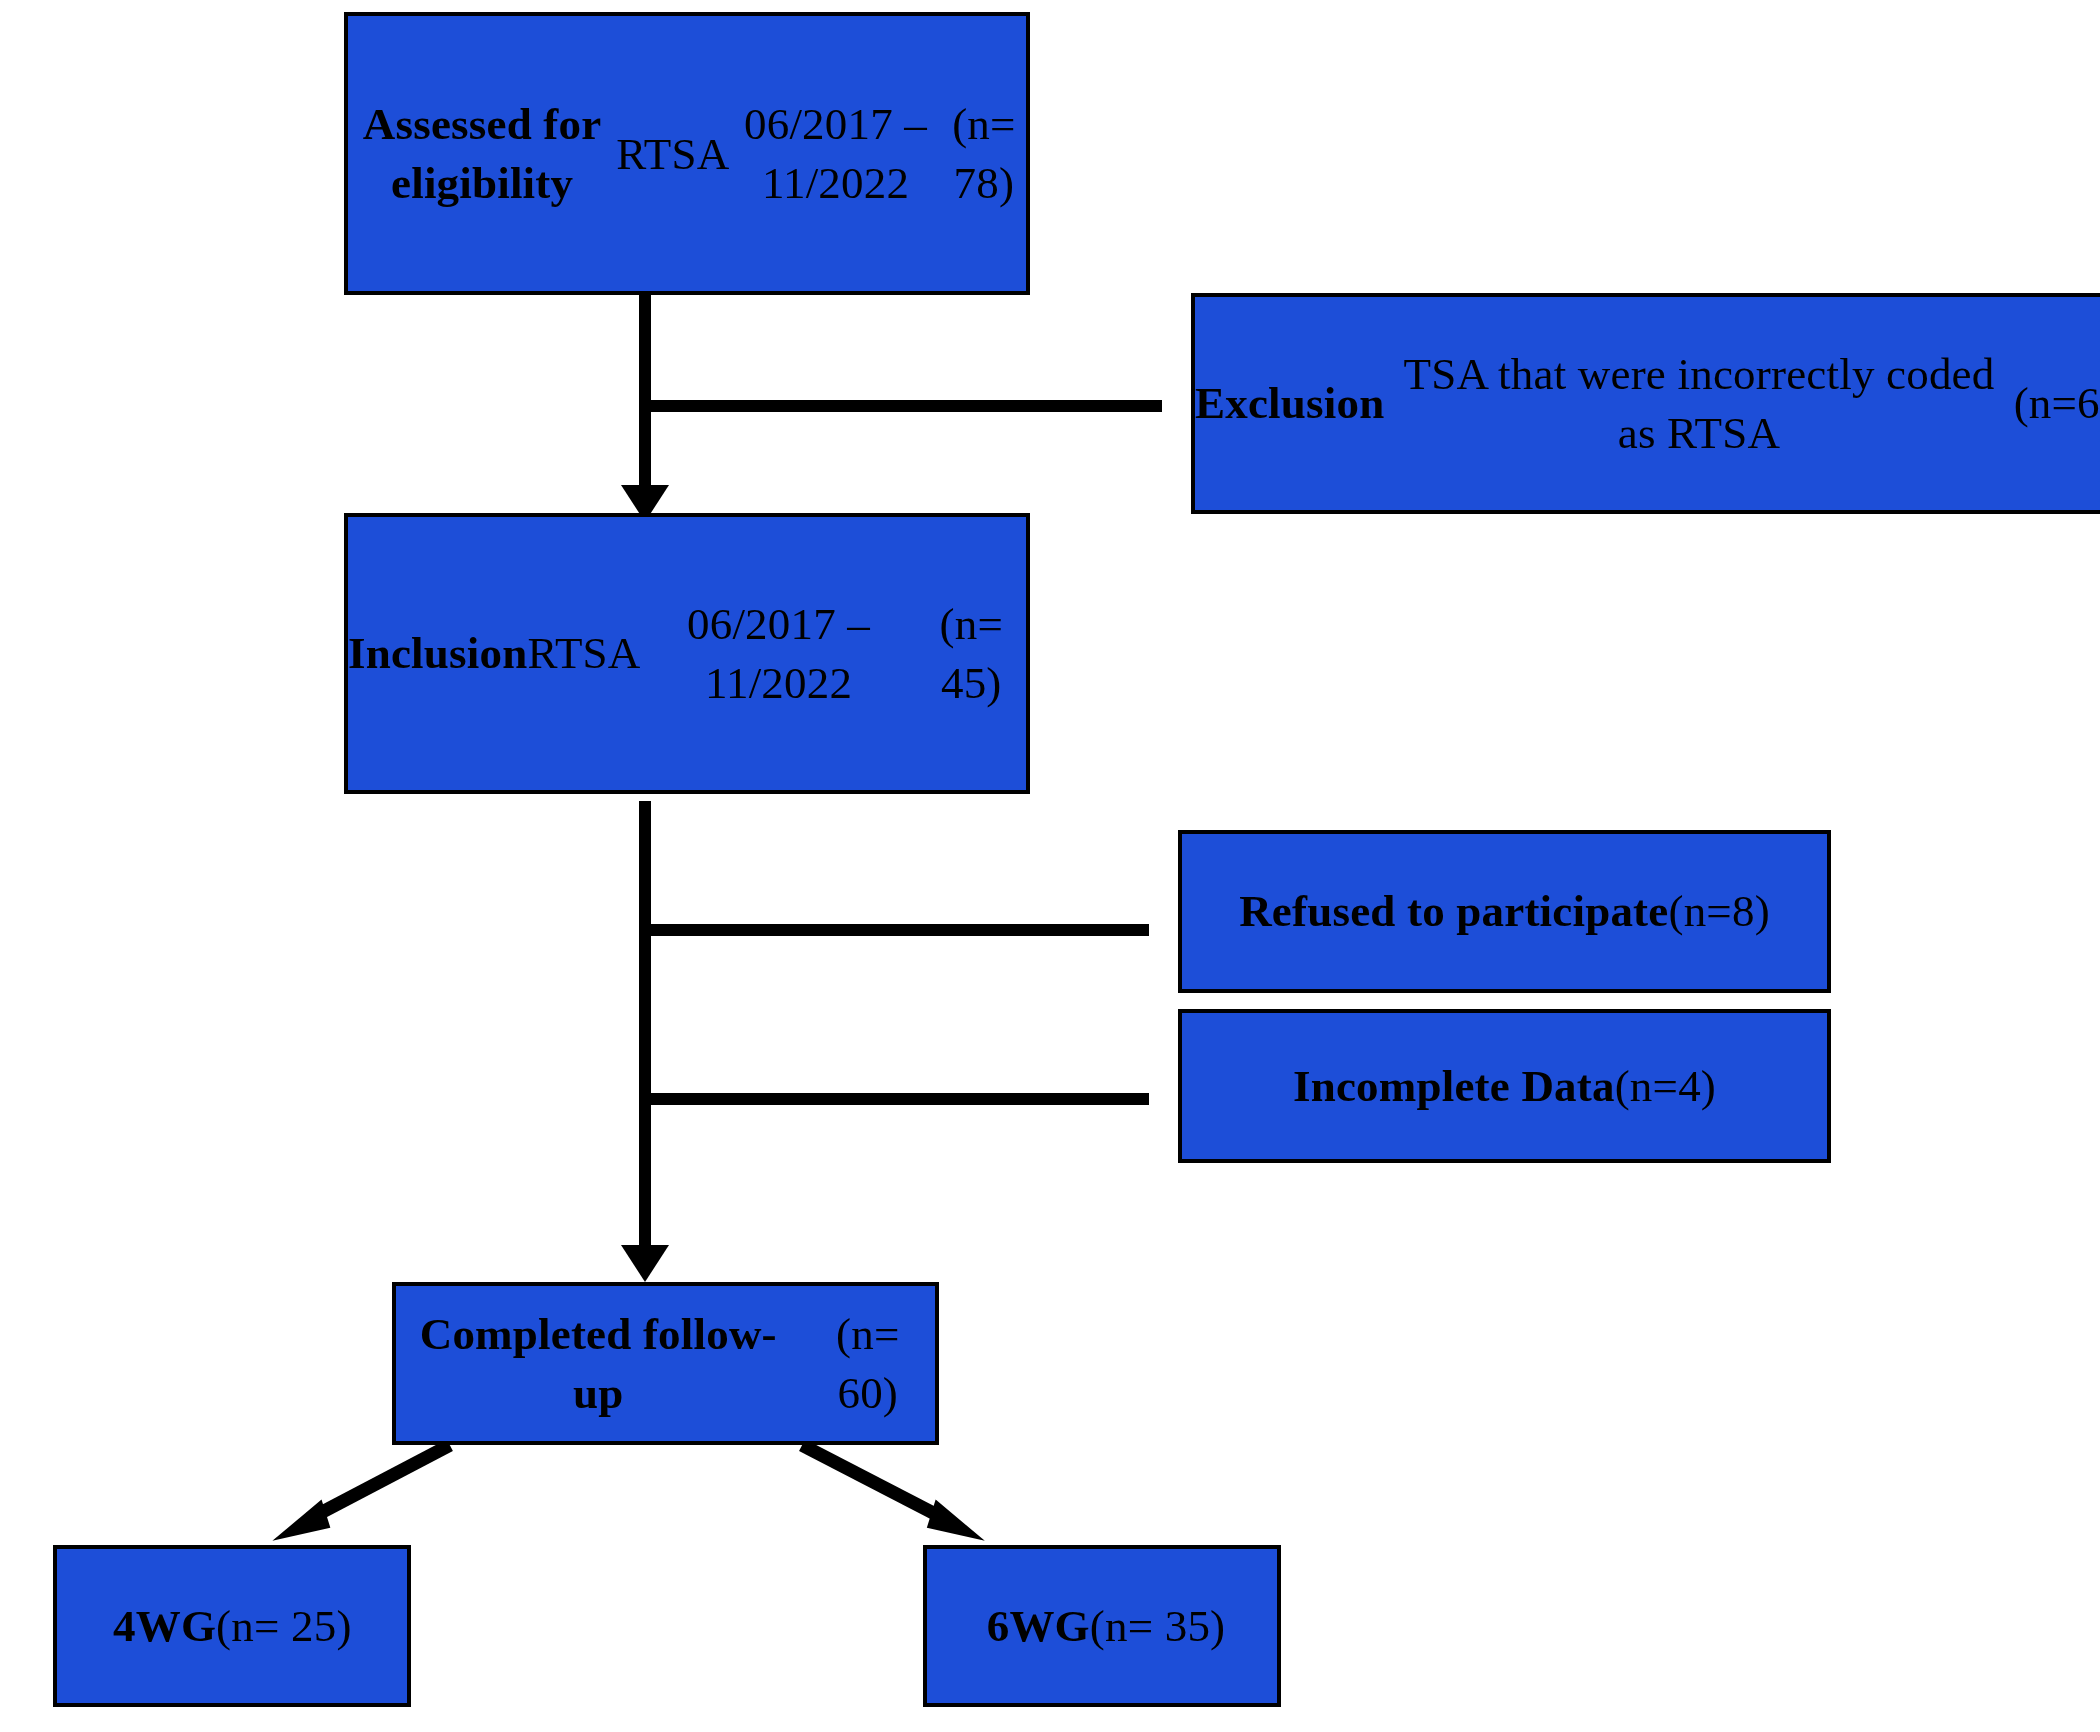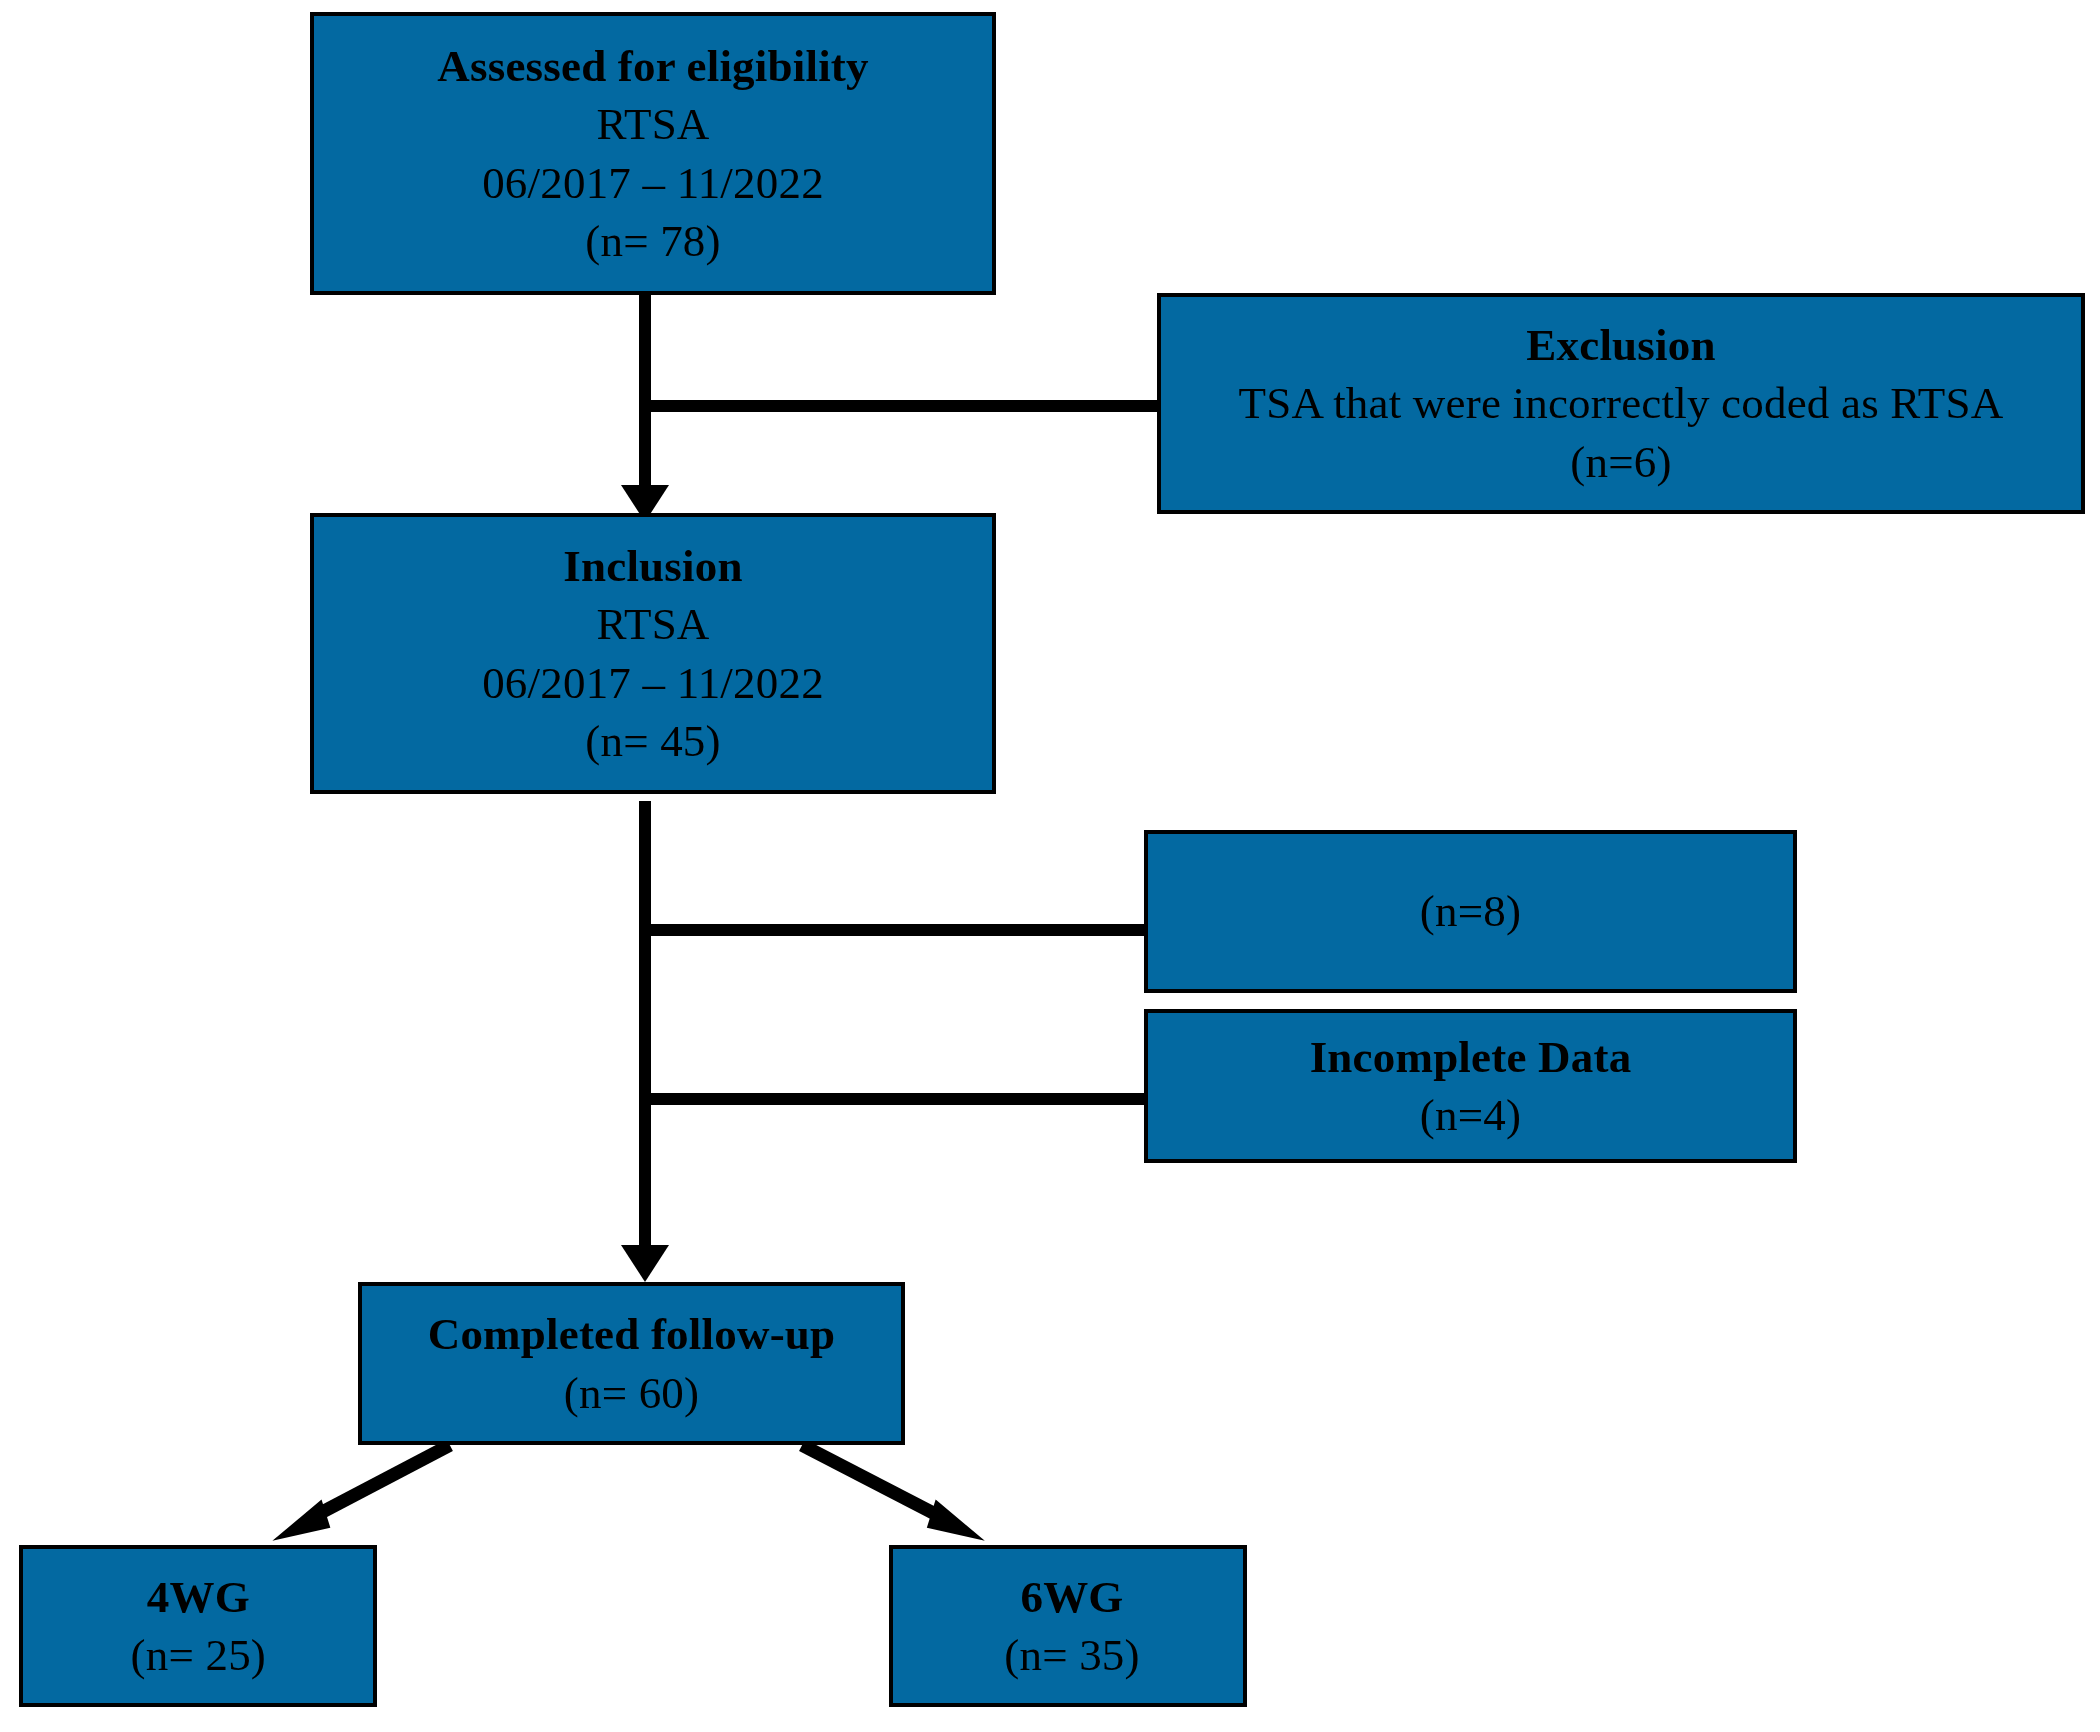--- a/index.html
+++ b/index.html
@@ -14,28 +14,29 @@
     height: 1733px;
     background: #ffffff;
     font-family: "Liberation Serif", "DejaVu Serif", serif;
     color: #000000;
     overflow: hidden;
   }
   .node {
     position: absolute;
     box-sizing: border-box;
     border: 4.4px solid #000000;
-    background: #0369a1;
+    background: #1d4ed8;
     display: flex;
-    flex-direction: column;
+    flex-direction: row;
     align-items: center;
     justify-content: center;
     text-align: center;
     line-height: 1.30;
     z-index: 3;
+    margin-left: 34px;
   }
   .line-b {
     font-weight: bold;
     font-size: 45px;
     letter-spacing: 0.2px;
   }
   .line-n {
     font-weight: normal;
     font-size: 45px;
     letter-spacing: 0.2px;
@@ -103,20 +104,21 @@
   </div>
 
   <div class="node" style="left:310px; top:513px; width:686px; height:281px;">
     <div class="line-b">Inclusion</div>
     <div class="line-n">RTSA</div>
     <div class="line-n">06/2017 – 11/2022</div>
     <div class="line-n">(n= 45)</div>
   </div>
 
   <div class="node" style="left:1144px; top:830px; width:653px; height:163px;">
+    <div class="line-b">Refused to participate</div>
     <div class="line-n">(n=8)</div>
   </div>
 
   <div class="node" style="left:1144px; top:1009px; width:653px; height:154px;">
     <div class="line-b">Incomplete Data</div>
     <div class="line-n">(n=4)</div>
   </div>
 
   <div class="node" style="left:358px; top:1282px; width:547px; height:163px;">
     <div class="line-b">Completed follow-up</div>

